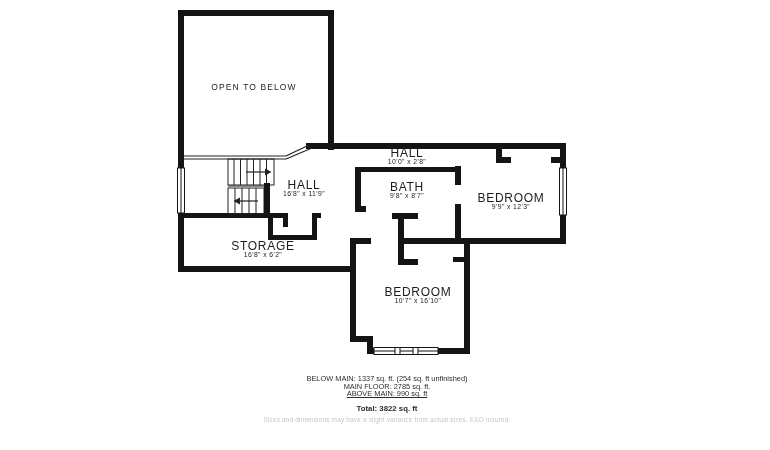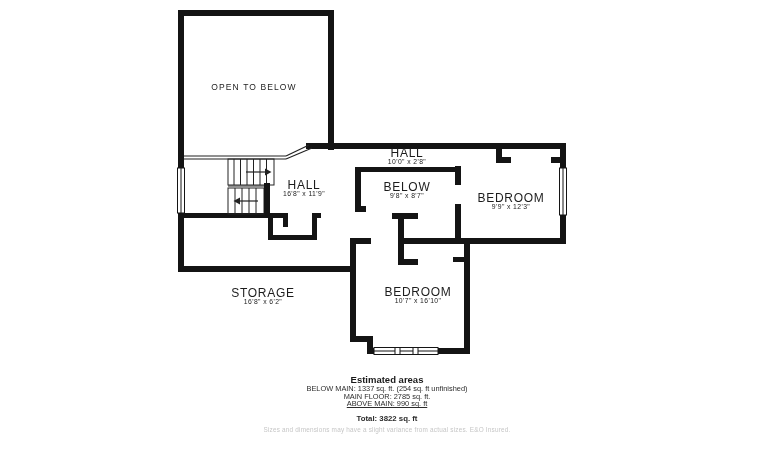--- a/index.html
+++ b/index.html
@@ -134,47 +134,46 @@
 
   <div class="room-label single" style="left:254px;top:84px;">
     <span class="rname">OPEN TO BELOW</span>
   </div>
 
   <div class="room-label" style="left:304px;top:182px;">
     <span class="rname">HALL</span>
     <span class="rdims">16'8" x 11'9"</span>
   </div>
 
-  <div class="room-label" style="left:263px;top:243px;margin-top:47px;">
+  <div class="room-label" style="left:263px;top:243px;">
     <span class="rname">STORAGE</span>
     <span class="rdims">16'8" x 6'2"</span>
   </div>
 
   <div class="room-label" style="left:407px;top:150px;">
     <span class="rname">HALL</span>
     <span class="rdims">10'0" x 2'8"</span>
   </div>
 
   <div class="room-label" style="left:407px;top:184px;">
-    <span class="rname">BELOW</span>
+    <span class="rname">BATH</span>
     <span class="rdims">9'8" x 8'7"</span>
   </div>
 
   <div class="room-label" style="left:511px;top:195px;">
     <span class="rname">BEDROOM</span>
     <span class="rdims">9'9" x 12'3"</span>
   </div>
 
   <div class="room-label" style="left:418px;top:289px;">
     <span class="rname">BEDROOM</span>
     <span class="rdims">10'7" x 16'10"</span>
   </div>
 
   <div class="areas">
-    <div class="a-title">Estimated areas</div>
     <div class="a-line">BELOW MAIN: 1337 sq. ft. (254 sq. ft unfinished)</div>
     <div class="a-line">MAIN FLOOR: 2785 sq. ft.</div>
     <div class="a-line a-underline">ABOVE MAIN: 990 sq. ft</div>
     <div class="a-total">Total: 3822 sq. ft</div>
     <div class="a-disclaimer">Sizes and dimensions may have a slight variance from actual sizes. E&amp;O Insured.</div>
   </div>
 
 </div>
 
 </body></html>

